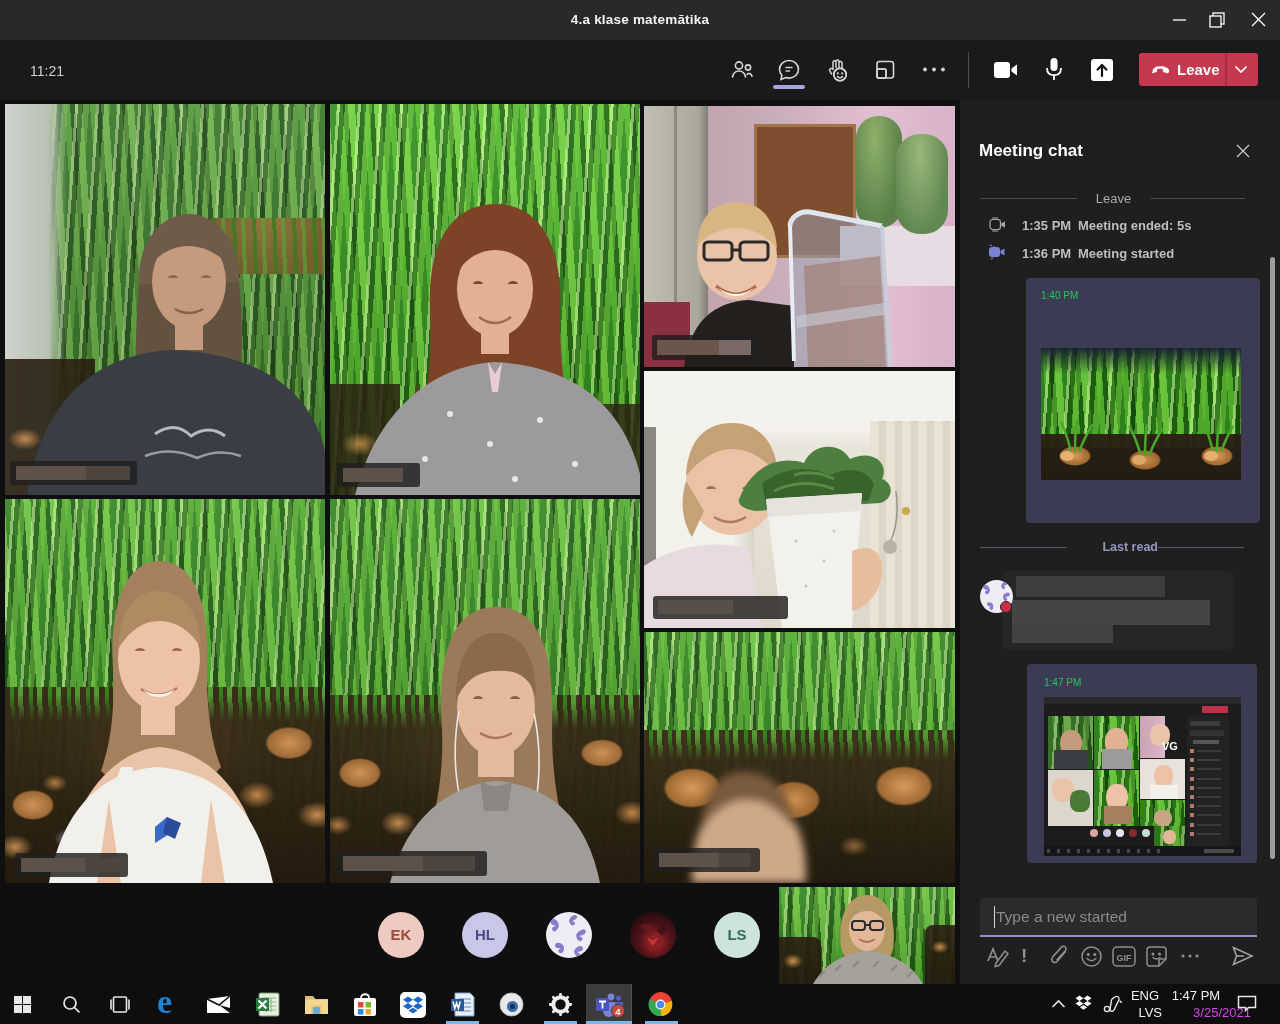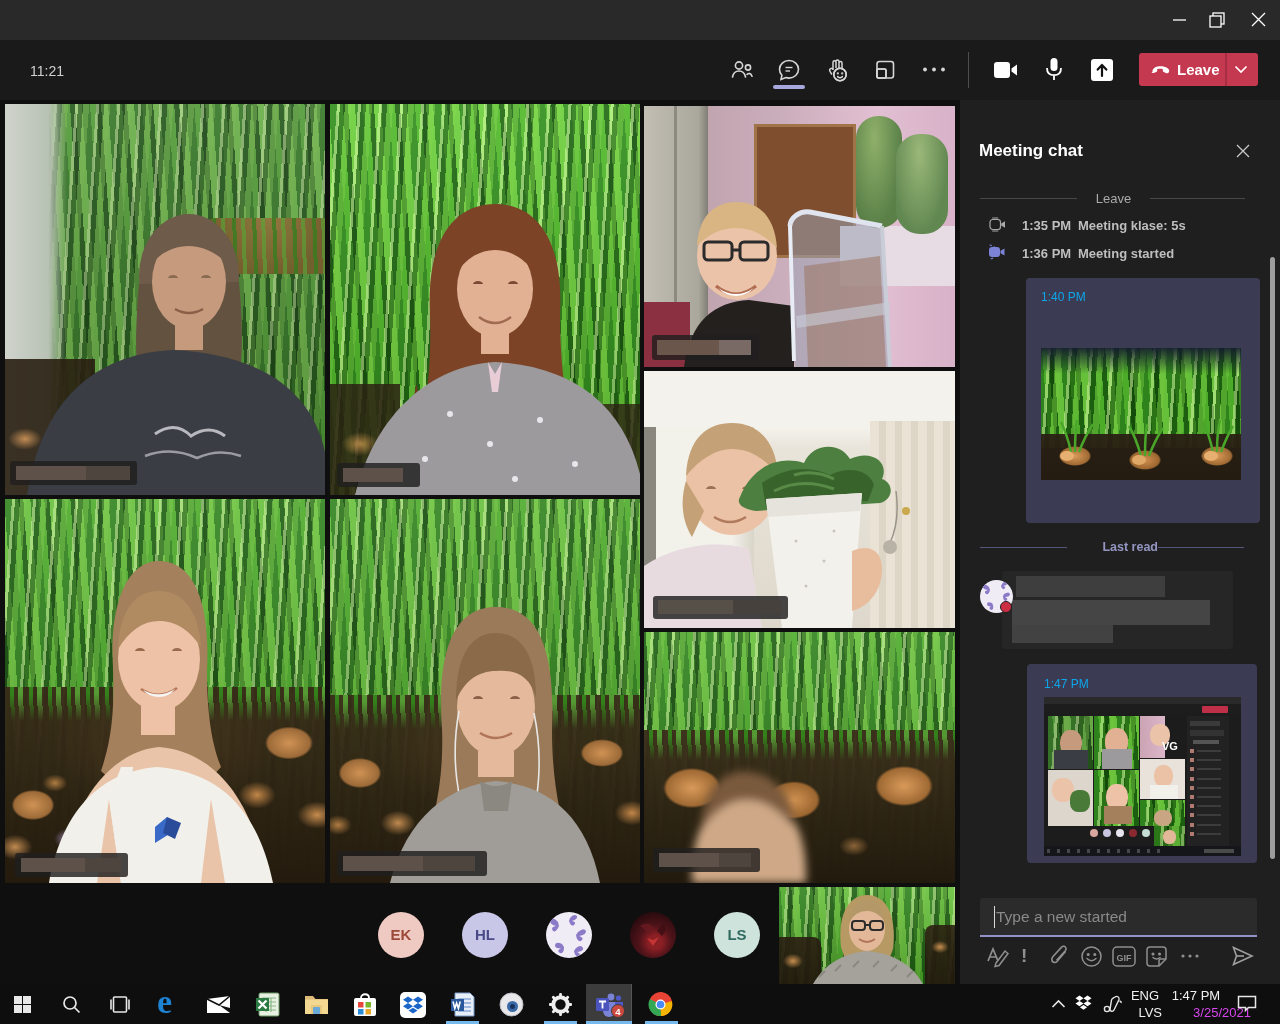--- a/index.html
+++ b/index.html
@@ -25,29 +25,30 @@
   .onion { position:absolute; inset:0;
     background:
       repeating-linear-gradient(94deg, rgba(245,255,230,0) 0 7px, rgba(220,248,170,.5) 7px 10px, rgba(10,58,5,.5) 10px 15px, rgba(115,198,62,.5) 15px 21px),
       repeating-linear-gradient(86deg, #2f831c 0 8px, #4cab29 8px 14px, #1d5f10 14px 19px, #66c03a 19px 26px),
       linear-gradient(#3f9126, #2f7d1b); }
   .shade { position:absolute; inset:0; background:linear-gradient(rgba(255,255,255,.10), rgba(0,0,0,.16)); }
 
   
   #chat { position:absolute; left:960px; top:100px; width:320px; height:884px; background:#201f1f; }
   .card { position:absolute; background:#3b3c54; border-radius:4px; }
-  .cardtime { position:absolute; color:#0ea5e9; font-size:12px; }
+  .cardtime { position:absolute; color:#22c55e; font-size:10px; }
 
   
   #taskbar { position:absolute; left:0; top:984px; width:1280px; height:40px; background:#0e0e0f; }
 </style>
 </head>
 <body>
 
 <div id="titlebar">
+  <div id="title">4.a klase matemātika</div>
   <svg class="abs" style="left:1167px;top:7px" width="110" height="26" viewBox="0 0 110 26">
     <line x1="6" y1="13" x2="19" y2="13" stroke="#fff" stroke-width="1.3"></line>
     <rect x="46" y="6" width="11" height="11" fill="none" stroke="#fff" stroke-width="1.3"></rect>
     <rect x="43" y="9" width="11" height="11" fill="#292929" stroke="#fff" stroke-width="1.3"></rect>
     <path d="M85 6 L98 19 M98 6 L85 19" stroke="#fff" stroke-width="1.3"></path>
   </svg>
 </div>
 
 <div id="toolbar">
   <div id="clock">11:21</div>
@@ -379,21 +380,21 @@
   <div class="abs" style="left:20px;top:98px;width:97px;height:1px;background:#484848"></div>
   <div class="abs" style="left:190px;top:98px;width:95px;height:1px;background:#484848"></div>
   <div class="abs" style="left:117px;top:91px;width:73px;text-align:center;color:#aaa;font-size:13px">Leave</div>
 
   <svg class="abs" style="left:29px;top:117px" width="17" height="15" viewBox="0 0 17 15" fill="none" stroke="#a8a8a8" stroke-width="1.2">
     <rect x="1" y="2.5" width="10.5" height="10" rx="2.8"></rect>
     <path d="M12.2 6.5 L16 4.2 v6.6 L12.2 8.5z" fill="#a8a8a8" stroke="none"></path>
     <path d="M3.2 1 h6 M3.2 14 h6" stroke-width="1"></path>
   </svg>
   <div class="abs" style="left:62px;top:118px;color:#bfbfbf;font-size:13px;font-weight:700">1:35 PM</div>
-  <div class="abs" style="left:118px;top:118px;color:#bfbfbf;font-size:13px;font-weight:700">Meeting klase: 5s</div>
+  <div class="abs" style="left:118px;top:118px;color:#bfbfbf;font-size:13px;font-weight:700">Meeting ended: 5s</div>
 
   <svg class="abs" style="left:28px;top:144px" width="18" height="16" viewBox="0 0 18 16">
     <rect x="1" y="3" width="11" height="10" rx="3" fill="#7b83d6"></rect>
     <path d="M12.5 6.8 16.5 4.4 v7.2 L12.5 9.2z" fill="#7b83d6"></path>
     <path d="M1.5 1 a7 7 0 0 1 0 14" fill="none" stroke="#7b83d6" stroke-width="1.2" stroke-dasharray="2.5 2"></path>
   </svg>
   <div class="abs" style="left:62px;top:146px;color:#bfbfbf;font-size:13px;font-weight:700">1:36 PM</div>
   <div class="abs" style="left:118px;top:146px;color:#bfbfbf;font-size:13px;font-weight:700">Meeting started</div>
 
   <div class="card" style="left:66px;top:178px;width:234px;height:245px"></div>

